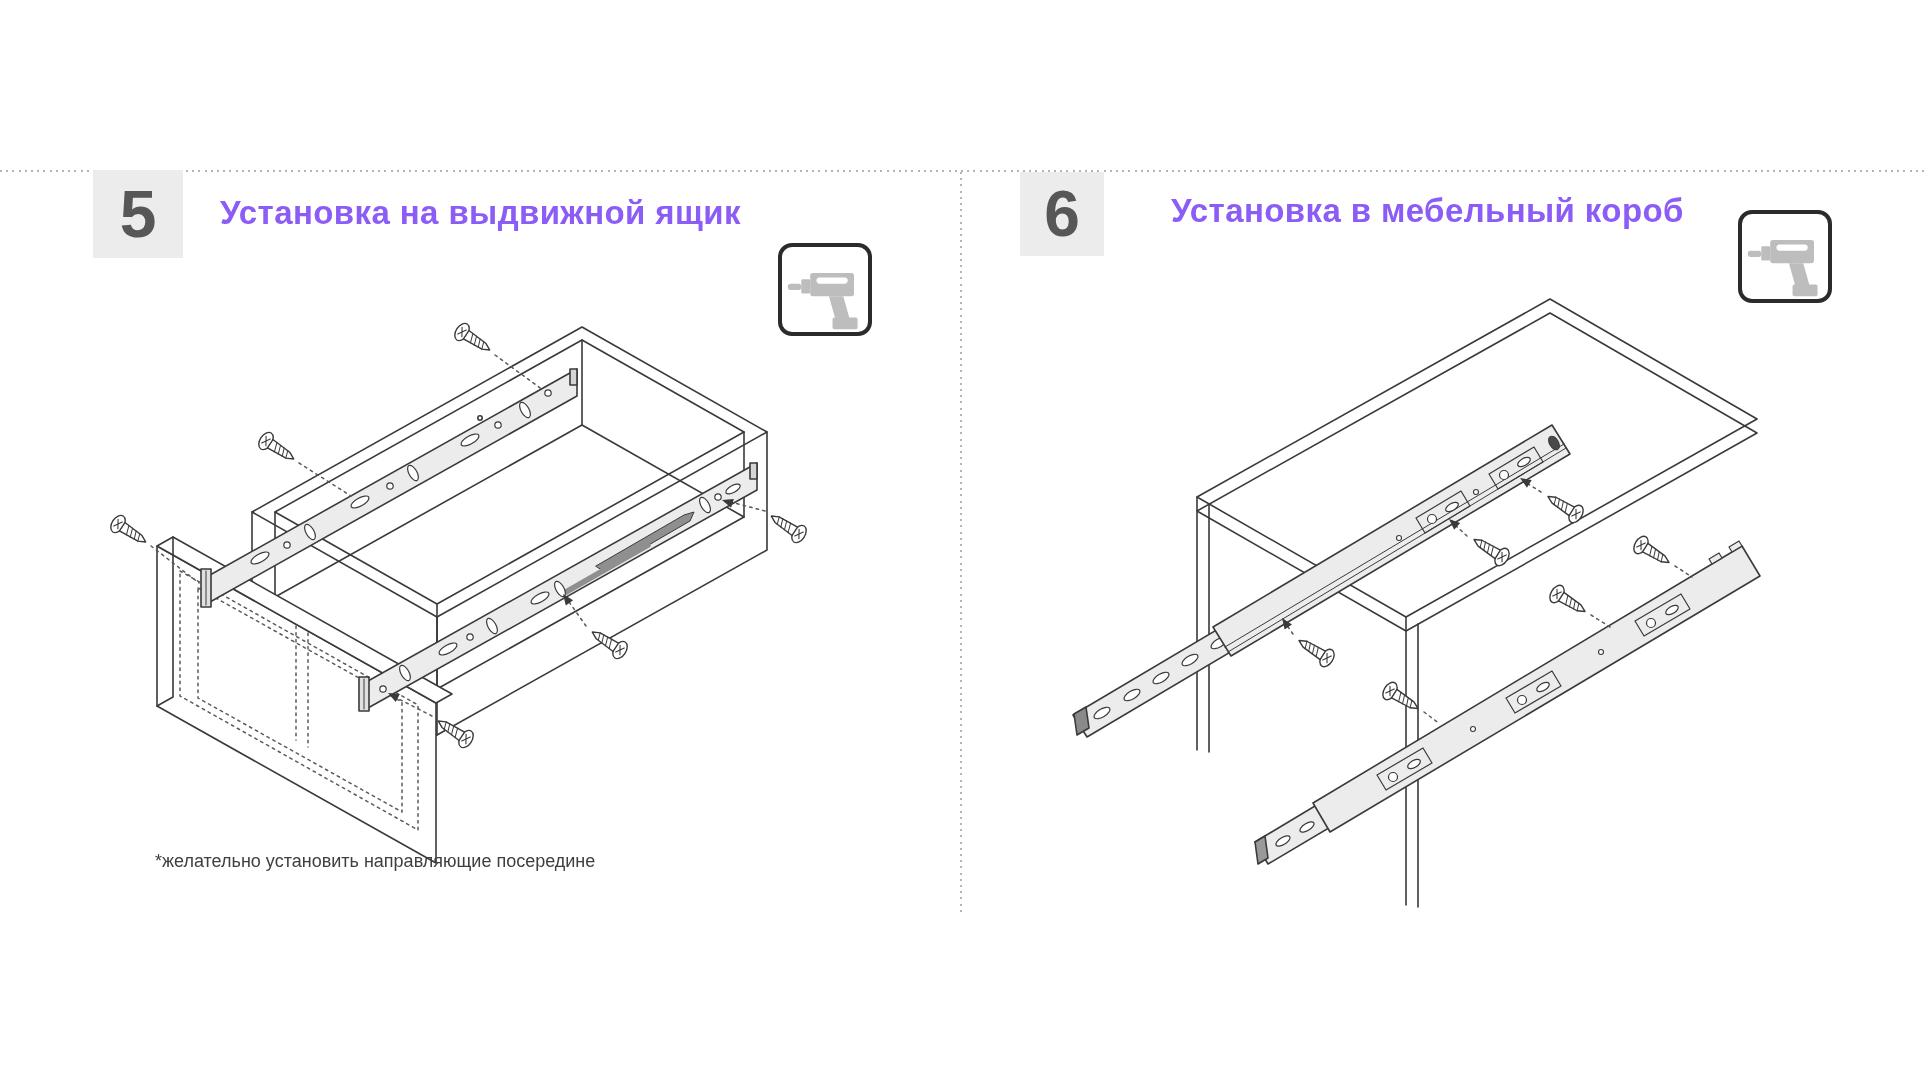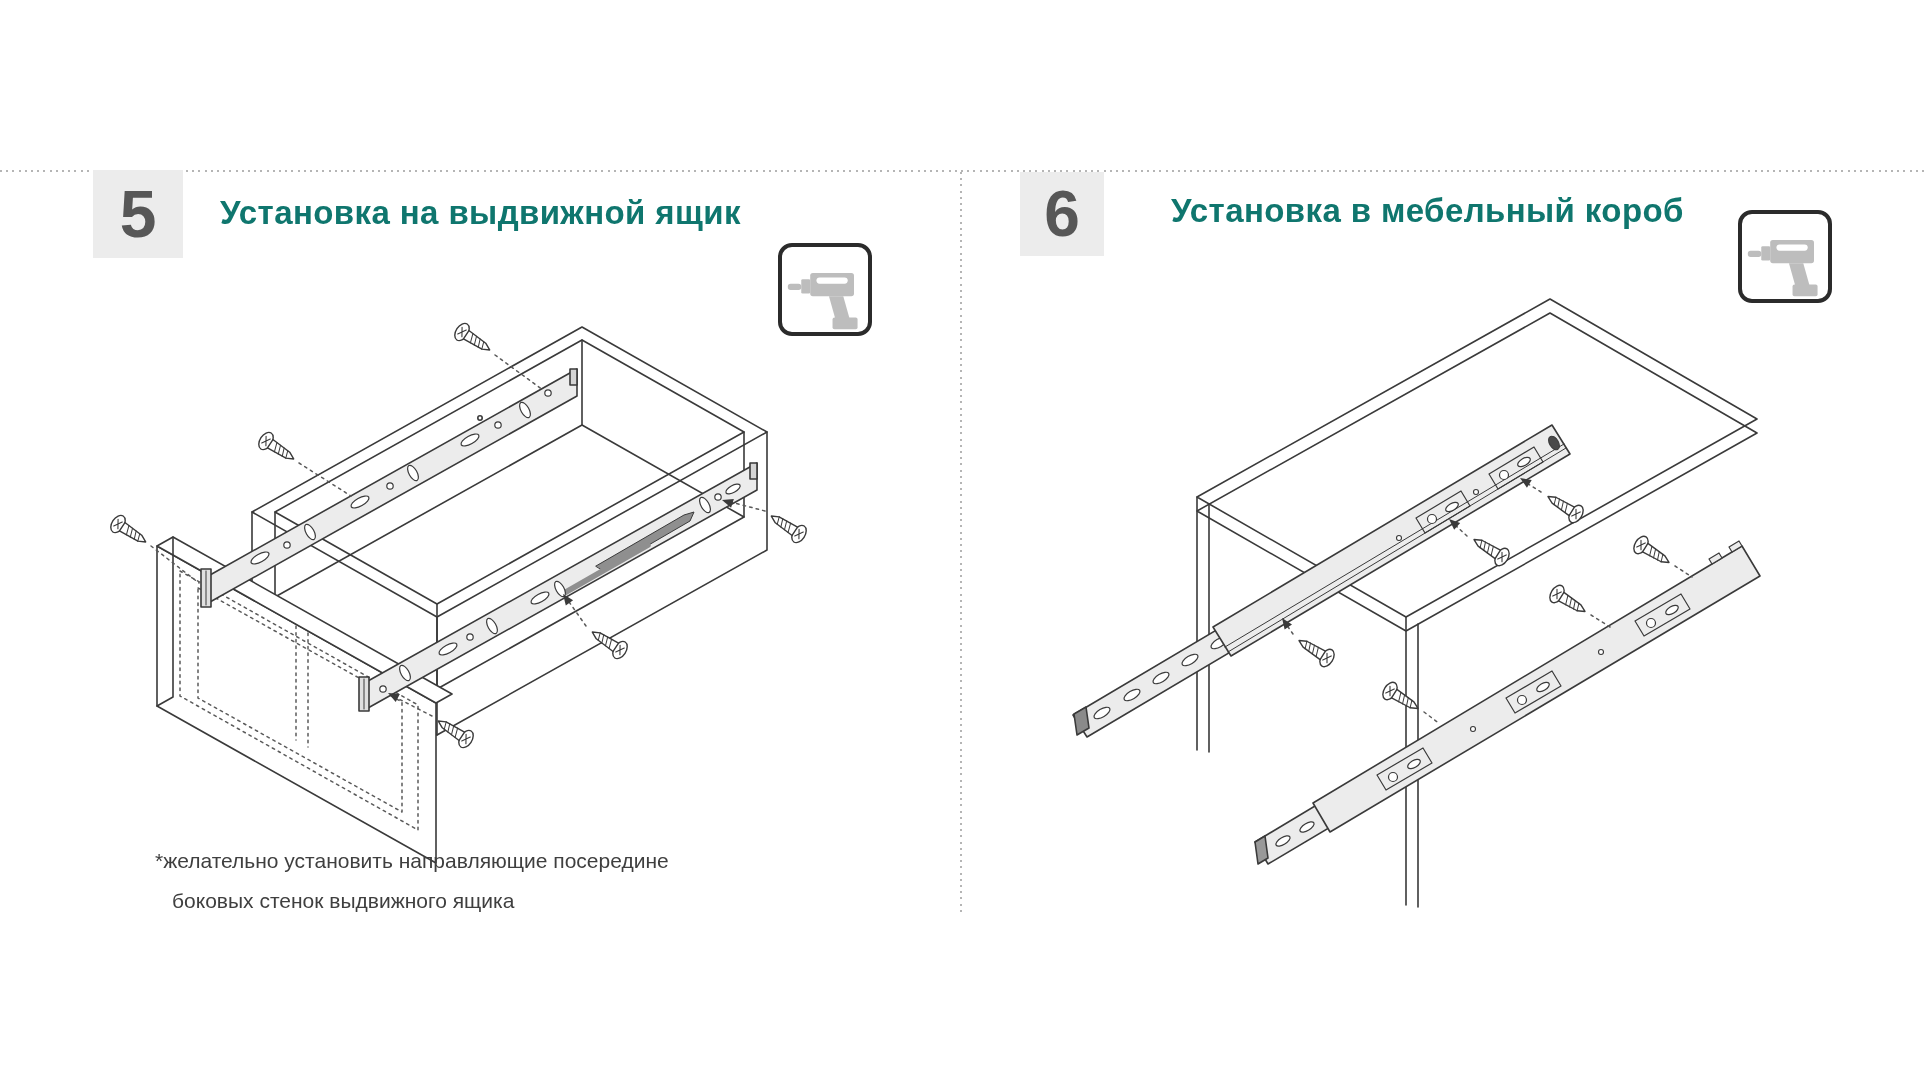--- a/index.html
+++ b/index.html
@@ -8,29 +8,29 @@
     background:#fff;font-family:"Liberation Sans",sans-serif;
   }
   .h-rule{position:absolute;left:0;top:170px;width:1924px;height:2px;
     background:repeating-linear-gradient(90deg,#b5b5b5 0 2px,transparent 2px 6.2px)}
   .v-rule{position:absolute;left:960px;top:172px;width:2px;height:741px;
     background:repeating-linear-gradient(180deg,#b5b5b5 0 2px,transparent 2px 6.2px)}
   .badge{position:absolute;display:flex;align-items:center;justify-content:center;
     background:#ececec;color:#575757;font-weight:700}
   .badge-5{left:93px;top:170px;width:90px;height:88px;font-size:66px}
   .badge-6{left:1020px;top:172px;width:84px;height:84px;font-size:64px}
-  .step-title{position:absolute;color:#0f766e;font-weight:700;font-size:33px;
+  .step-title{position:absolute;color:#8b5cf6;font-weight:700;font-size:33px;
     letter-spacing:.4px;white-space:nowrap}
   .title-5{left:220px;top:194px}
   .title-6{left:1171px;top:192px}
   .tool-box{position:absolute;width:94px;height:93px;border:4.5px solid #2b2b2b;
     border-radius:14px;background:#fff;box-sizing:border-box}
   .tool-1{left:778px;top:243px}
   .tool-2{left:1738px;top:210px}
-  .note{position:absolute;left:155px;top:841px;color:#3f3f3f;font-size:21px;line-height:40px}
+  .note{position:absolute;left:155px;top:841px;color:#3f3f3f;font-size:18px;line-height:40px}
   .note .l2{padding-left:17px}
   .illus{position:absolute}
   .il-5{left:80px;top:250px;width:760px;height:640px}
   .il-6{left:960px;top:230px;width:964px;height:700px}
   svg .ld{stroke:#5a5a5a;stroke-width:1.5;stroke-dasharray:2.5 4.2;fill:none}
 </style>
 </head>
 <body>
 
 <div class="h-rule"></div>
@@ -249,14 +249,13 @@
       <path class="ld" d="M1675,566 L1692,577"></path>
       <use href="#scr2" transform="translate(1641,545) rotate(32)"></use>
       <path class="ld" d="M1424,712 L1440,724"></path>
       <use href="#scr2" transform="translate(1390,691) rotate(32)"></use>
     </g>
   </g>
 </svg>
 
 <div class="note">
   <div class="l1">*желательно установить направляющие посередине</div>
-  <div class="l2">боковых стенок выдвижного ящика</div>
 </div>
 
 </body></html>

